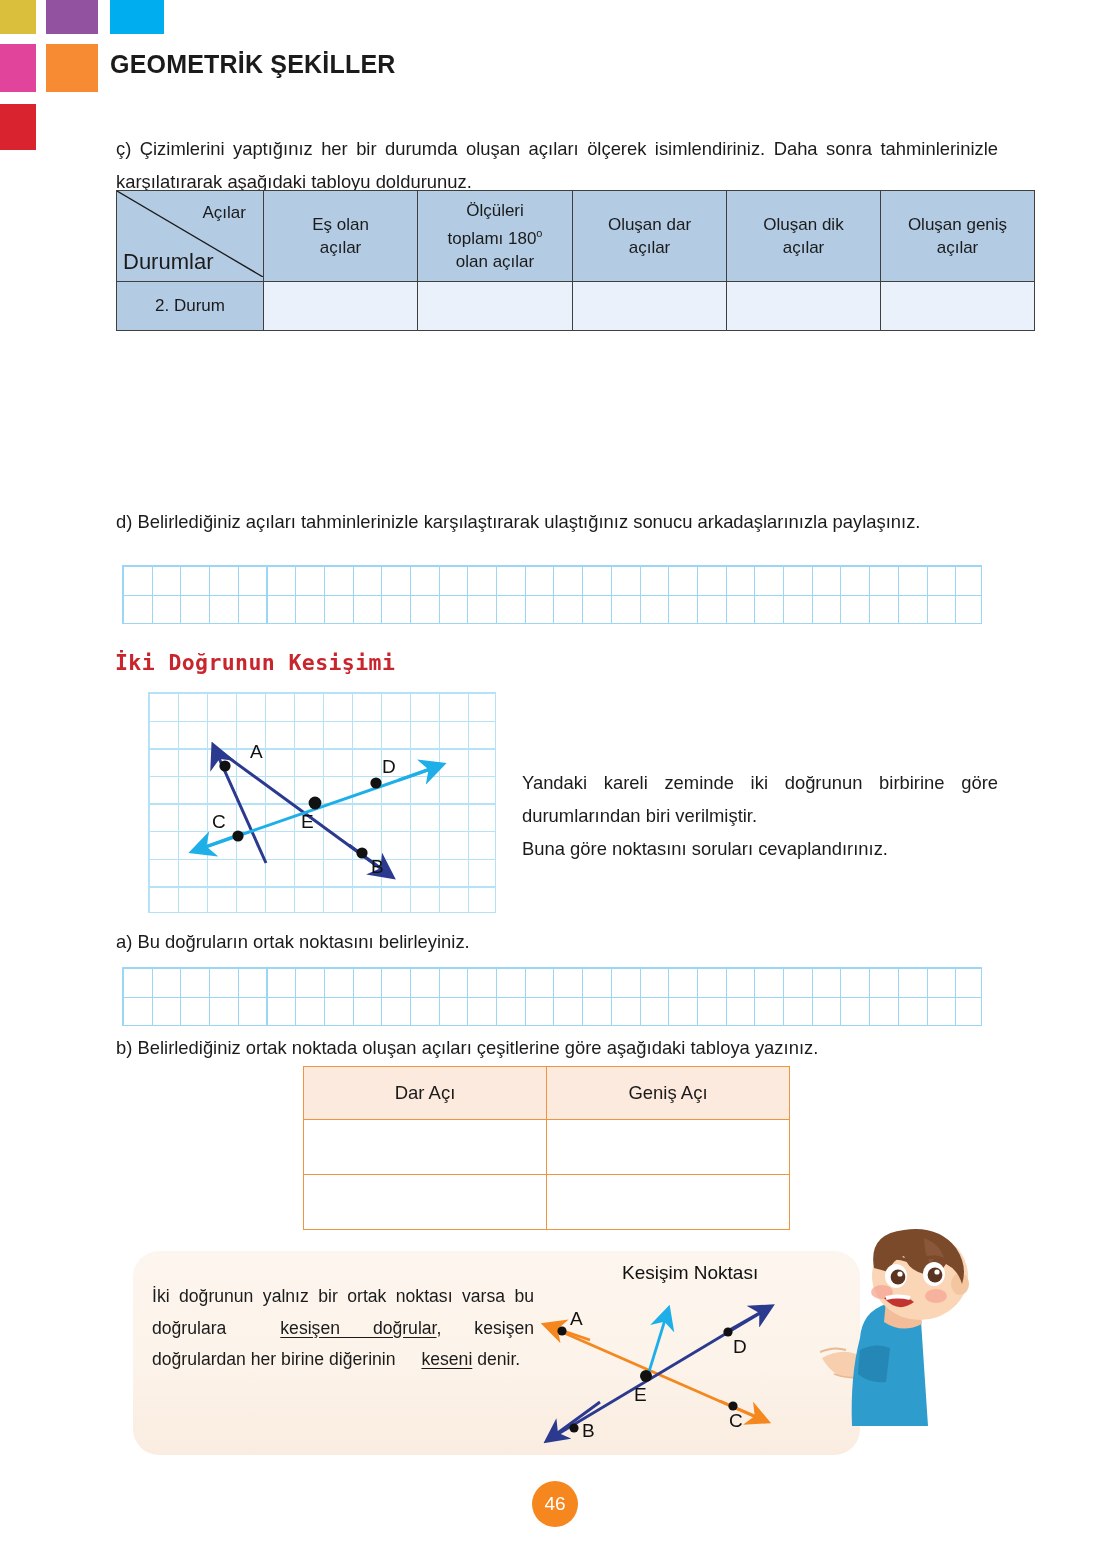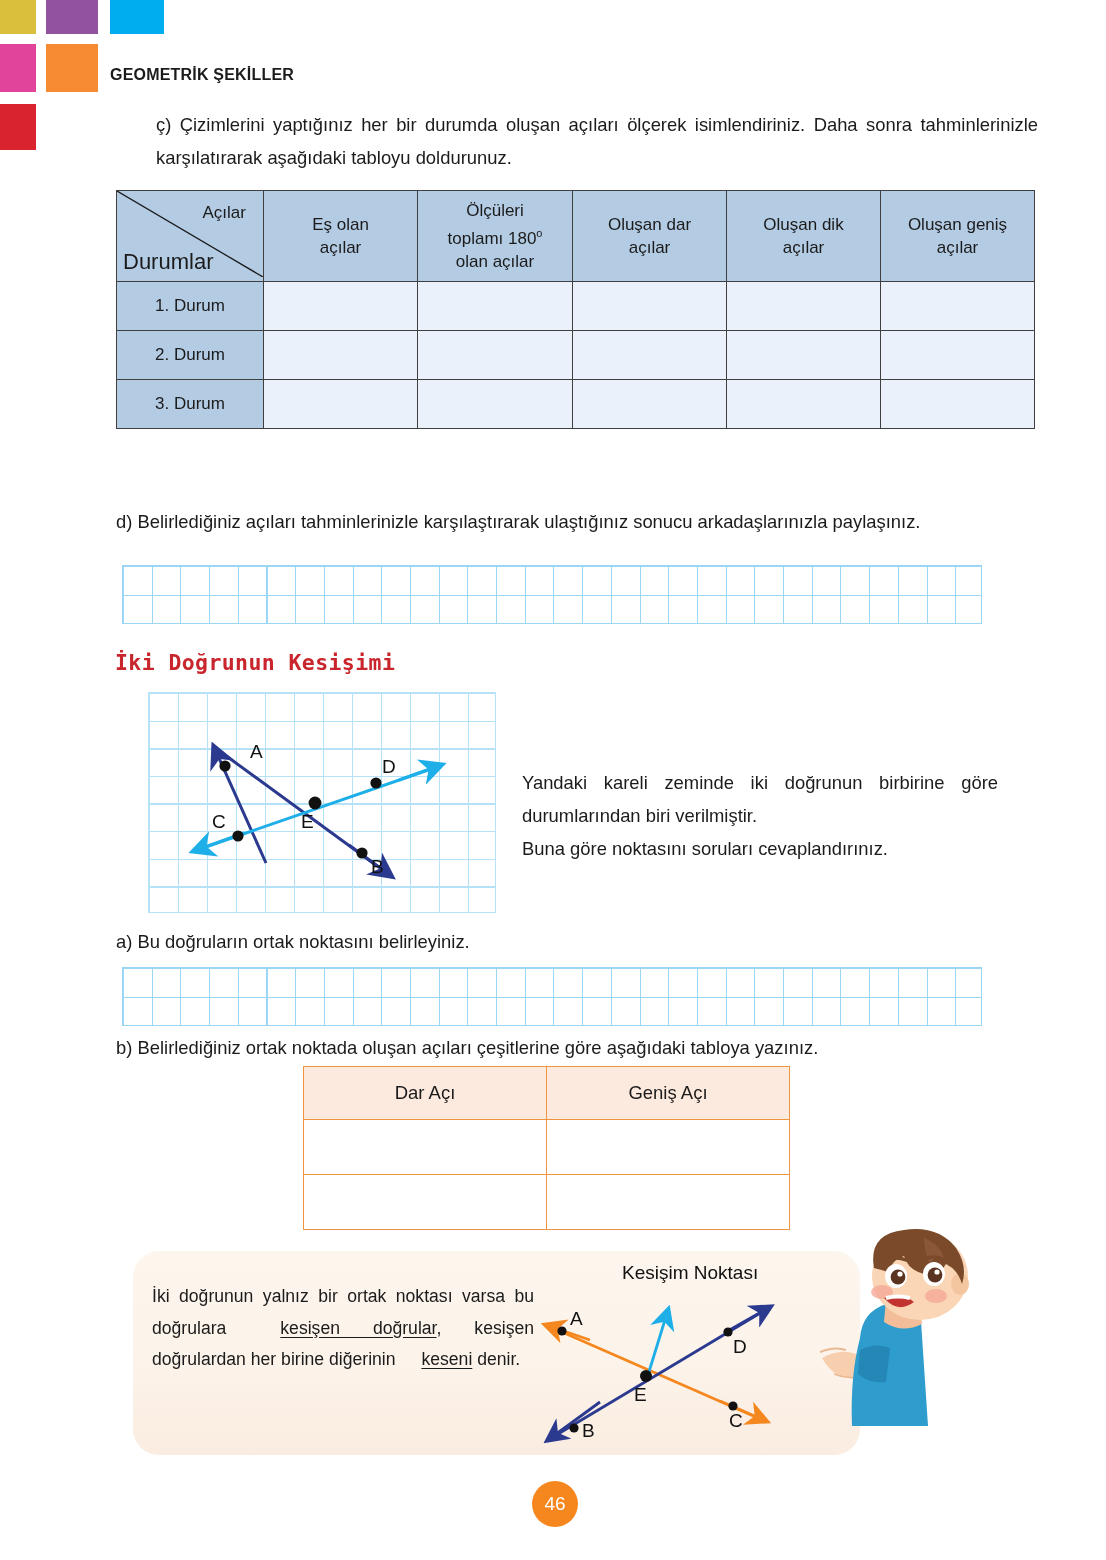--- a/index.html
+++ b/index.html
@@ -21,22 +21,22 @@
   .blk { position: absolute; }
   .blk-yellow { left: 0;   top: 0;  width: 36px; height: 34px; background: #d9bf3c; }
   .blk-purple { left: 46px;top: 0;  width: 52px; height: 34px; background: #93529f; }
   .blk-cyan   { left: 110px;top: 0; width: 54px; height: 34px; background: #00aeef; }
   .blk-pink   { left: 0;   top: 44px; width: 36px; height: 48px; background: #e0449b; }
   .blk-orange { left: 46px;top: 44px; width: 52px; height: 48px; background: #f68b33; }
   .blk-red    { left: 0;   top: 104px; width: 36px; height: 46px; background: #d9232e; }
 
   .doc-title {
     position: absolute;
-    left: 110px; top: 66px;
-    font-size: 16px;
+    left: 110px; top: 50px;
+    font-size: 25px;
     font-weight: bold;
     letter-spacing: 0.2px;
     color: #1b1b1b;
     text-align: center;
   }
 
   
   .para {
     position: absolute;
     font-size: 18.4px;
@@ -196,21 +196,21 @@
   <div class="blk blk-yellow"></div>
   <div class="blk blk-purple"></div>
   <div class="blk blk-cyan"></div>
   <div class="blk blk-pink"></div>
   <div class="blk blk-orange"></div>
   <div class="blk blk-red"></div>
 </div>
 
 <div class="doc-title">GEOMETRİK ŞEKİLLER</div>
 
-<div class="para" style="left:116px; top:108px; width:882px;margin-left:40px;">ç) Çizimlerini yaptığınız her bir durumda oluşan açıları ölçerek isimlendiriniz. Daha sonra tahminlerinizle karşılatırarak aşağıdaki tabloyu doldurunuz.</div>
+<div class="para" style="left:116px; top:132px; width:882px;">ç) Çizimlerini yaptığınız her bir durumda oluşan açıları ölçerek isimlendiriniz. Daha sonra tahminlerinizle karşılatırarak aşağıdaki tabloyu doldurunuz.</div>
 
 <table class="durum-table">
   <thead>
     <tr>
       <th class="corner-cell" style="width:146px;">
         <svg class="diag" width="146" height="86" viewBox="0 0 146 86">
           <line x1="0" y1="0" x2="146" y2="86" stroke="#1b1b1b" stroke-width="1.3"></line>
         </svg>
         <span class="lbl-a">Açılar</span>
         <span class="lbl-d">Durumlar</span>
@@ -227,37 +227,21 @@
       <th style="width:147px;">
         <span>Oluşan dik</span><br><span>açılar</span>
       </th>
       <th style="width:147px;">
         <span>Oluşan geniş</span><br><span>açılar</span>
       </th>
     </tr>
   </thead>
   <tbody>
     <tr>
-      <td class="rowhead">1. Durum</td>
-      <td></td>
-      <td></td>
-      <td></td>
-      <td></td>
-      <td></td>
-    </tr>
-    <tr>
       <td class="rowhead">2. Durum</td>
-      <td></td>
-      <td></td>
-      <td></td>
-      <td></td>
-      <td></td>
-    </tr>
-    <tr>
-      <td class="rowhead">3. Durum</td>
       <td></td>
       <td></td>
       <td></td>
       <td></td>
       <td></td>
     </tr>
   </tbody>
 </table>
 
 <div class="para" style="left:116px; top:505px; width:882px;">d) Belirlediğiniz açıları tahminlerinizle karşılaştırarak ulaştığınız sonucu arkadaşlarınızla paylaşınız.</div>

